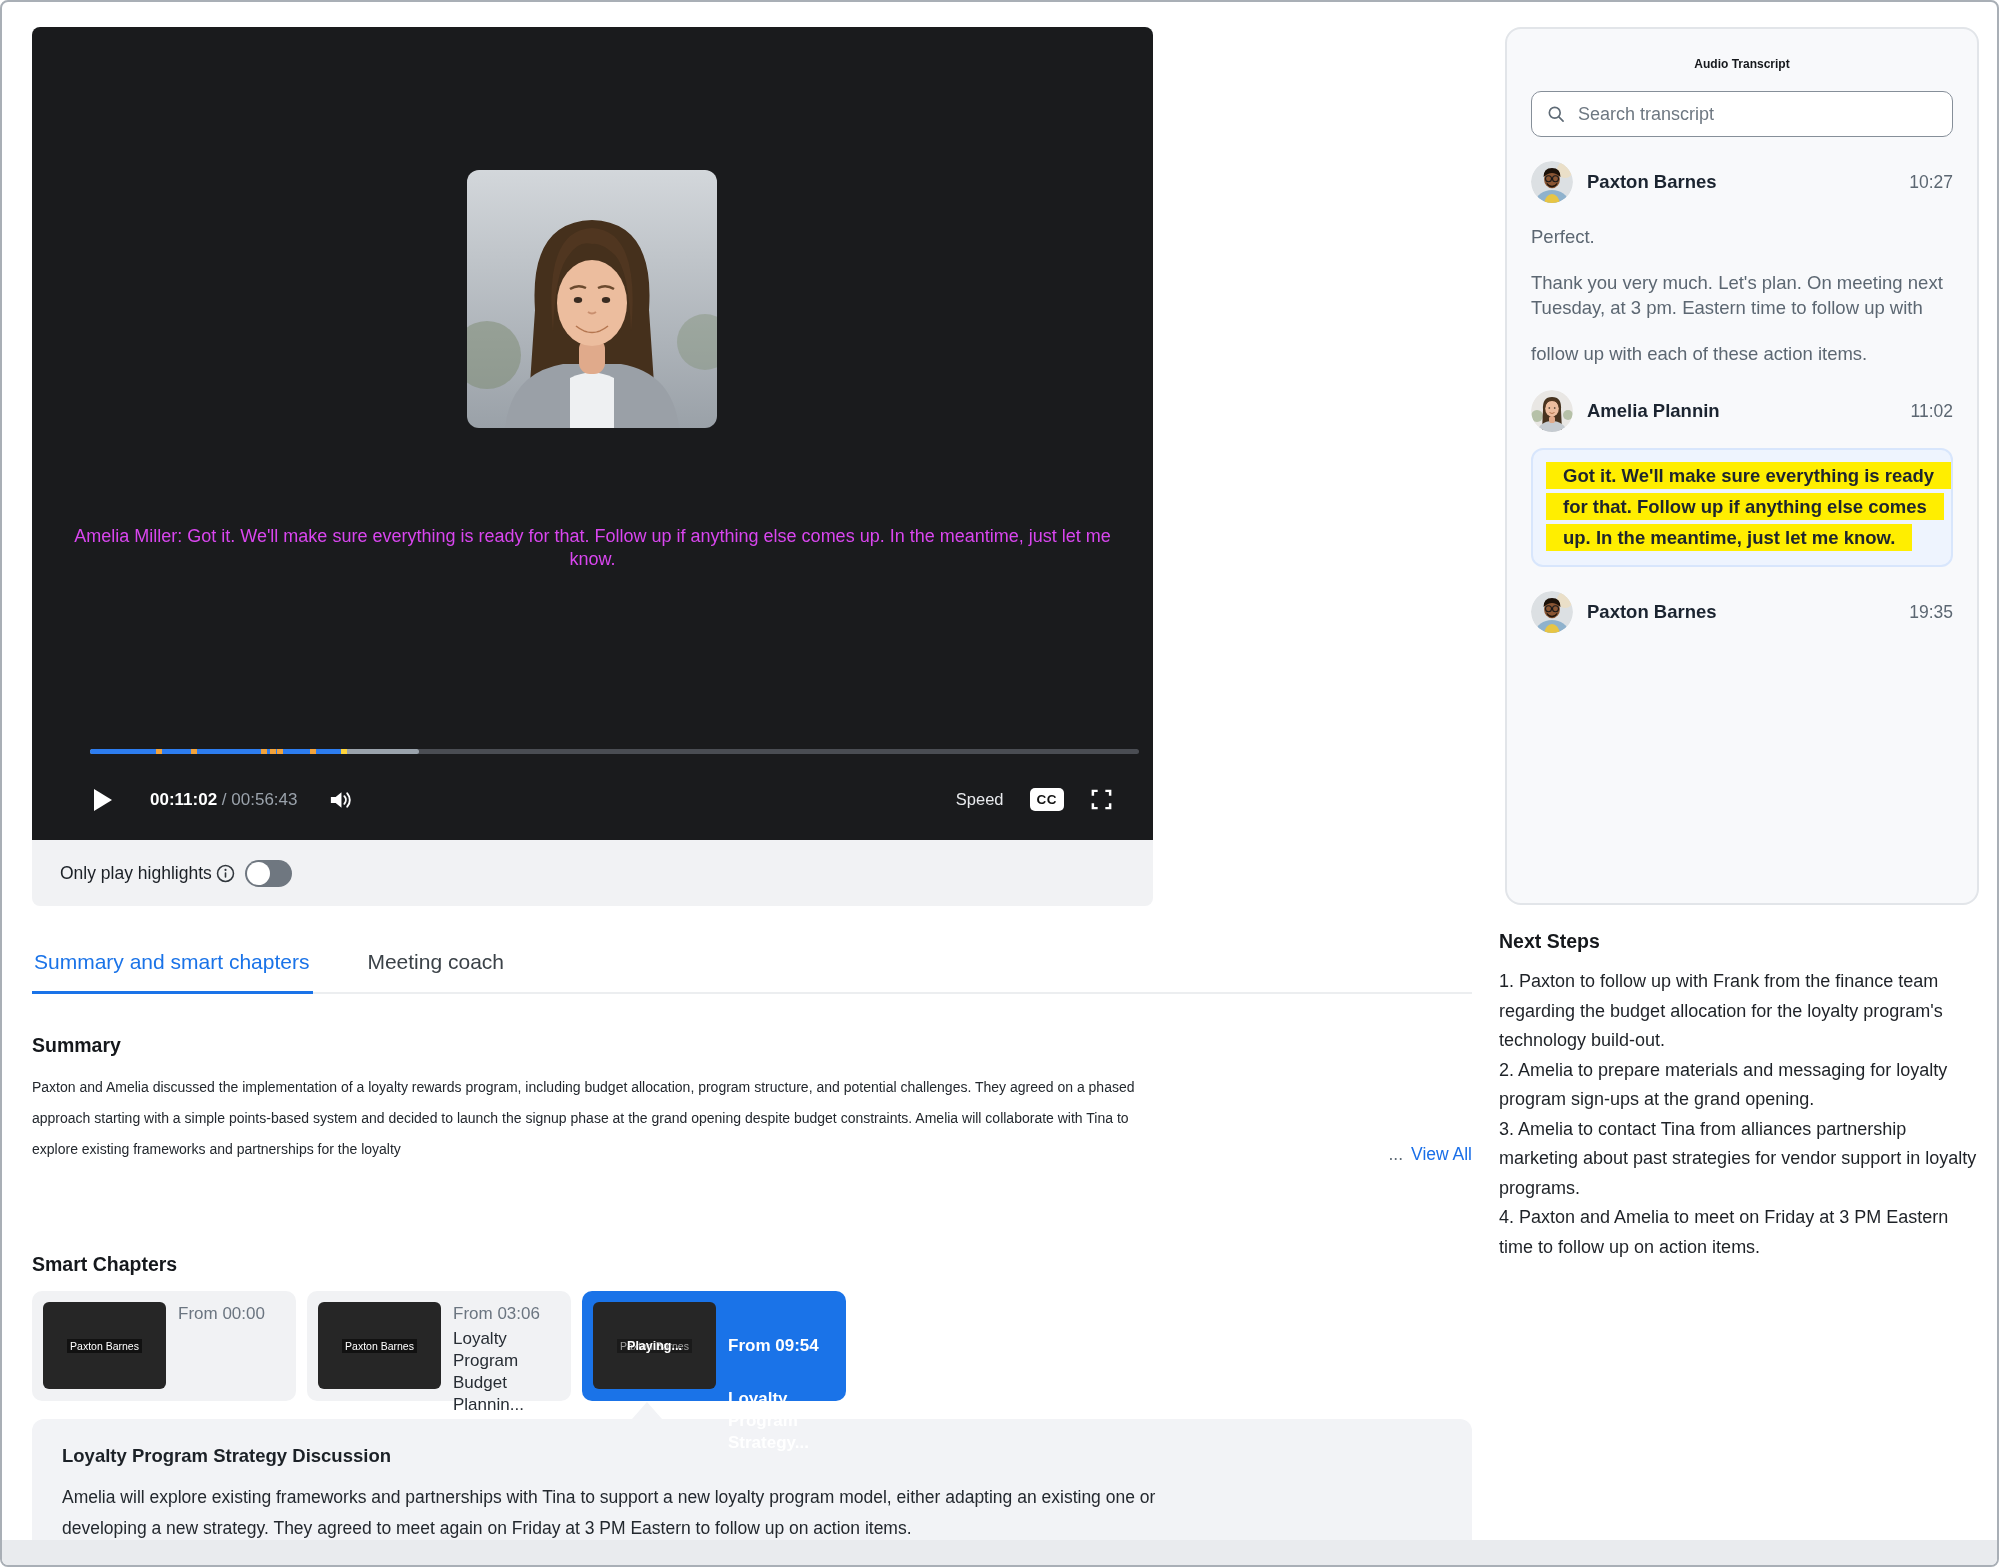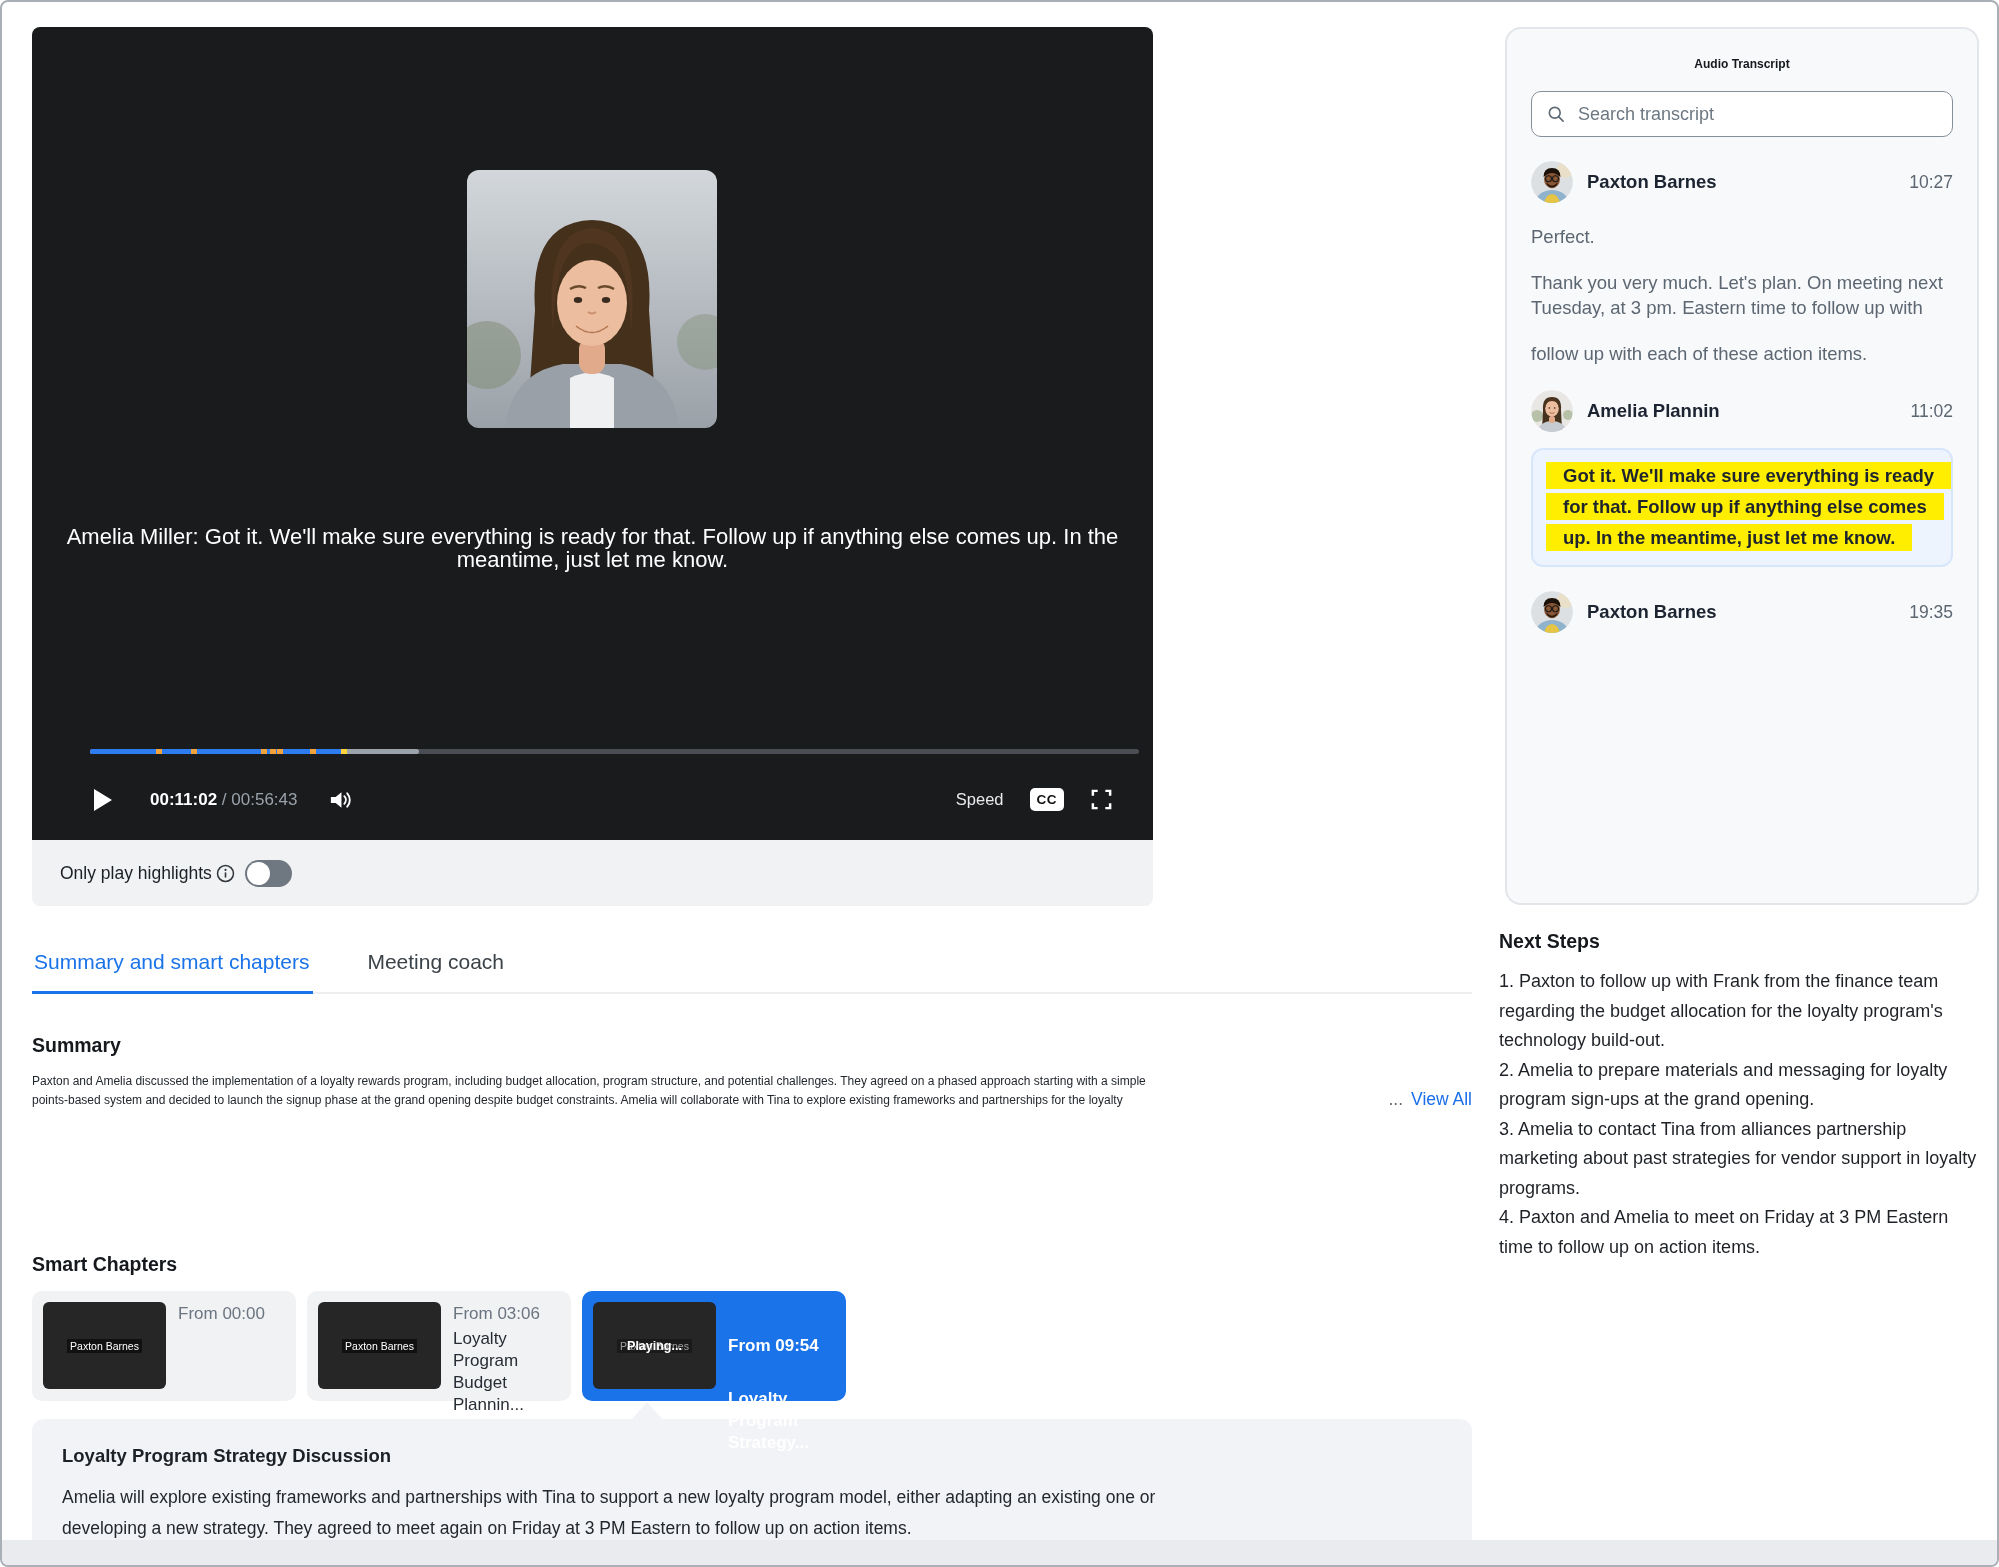--- a/index.html
+++ b/index.html
@@ -7,21 +7,21 @@
   body { font-family:"Liberation Sans", sans-serif; }
   .page { position:relative; width:1999px; height:1567px; background:#fff;
           border:2px solid #a9afb6; border-radius:8px; overflow:hidden; }
 
   
   .video-card { position:absolute; left:30px; top:25px; width:1121px; }
   .video { position:relative; height:813px; background:#1a1b1d; border-radius:8px 8px 0 0; }
   .photo { position:absolute; left:435px; top:143px; width:250px; height:258px;
            border-radius:12px; overflow:hidden; }
   .caption { position:absolute; left:18px; right:18px; top:498px; text-align:center;
-             color:#ffffff; font-size:22px; line-height:23px; }
+             color:#d946ef; font-size:18px; line-height:23px; }
   .progress-row { position:absolute; left:58px; right:14px; top:722px; height:5px;
                   background:#4a4d53; border-radius:3px; }
   .progress-buffered { position:absolute; left:0; top:0; bottom:0; background:#9aa3ac; border-radius:3px; }
   .progress-played { position:absolute; left:0; top:0; bottom:0; background:#2d7df0; border-radius:3px 0 0 3px; }
   .marker { position:absolute; top:0; bottom:0; width:6px; background:#f2a33c; }
   .marker.playhead { background:#ffd43b; }
   .controls { position:absolute; left:58px; right:40px; top:745px; height:55px;
               display:flex; align-items:center; }
   .time-group { margin-left:36px; font-size:17px; }
   .time-current { color:#ffffff; font-weight:bold; }
@@ -43,21 +43,21 @@
   
   .tabs { position:absolute; left:30px; top:948px; width:1440px; display:flex; gap:52px;
           border-bottom:2px solid #eceef0; }
   .tab { font-size:21px; padding:0 4px 17px 2px; font-weight:500; color:#3b4248; cursor:default; }
   .tab.active { color:#1a73e8; border-bottom:3px solid #1a73e8; margin-bottom:-2px; }
 
   
   .summary-sec { position:absolute; left:30px; top:1032px; width:1440px; }
   .sec-heading { font-size:19.5px; font-weight:bold; color:#15181c; margin:0 0 15px 0; }
   .summary-row { display:flex; align-items:flex-end; }
-  .summary-text { width:1122px; font-size:12px; line-height:19px; color:#23282e; margin:0; }
+  .summary-text { width:1122px; font-size:14px; line-height:31px; color:#23282e; margin:0; }
   .view-all-wrap { margin-left:auto; white-space:nowrap; font-size:17.5px; }
   .ellipsis { color:#5f6b76; margin-right:8px; }
   .view-all { color:#1a6fe8; font-weight:500; cursor:pointer; }
 
   
   .chapters-sec { position:absolute; left:30px; top:1251px; width:1440px; }
   .cards { display:flex; gap:11px; }
   .card { width:264px; height:110px; background:#f1f2f4; border-radius:10px;
           display:flex; padding:11px; gap:12px; }
   .thumb { width:123px; height:87px; background:#262626; border-radius:6px; position:relative;

